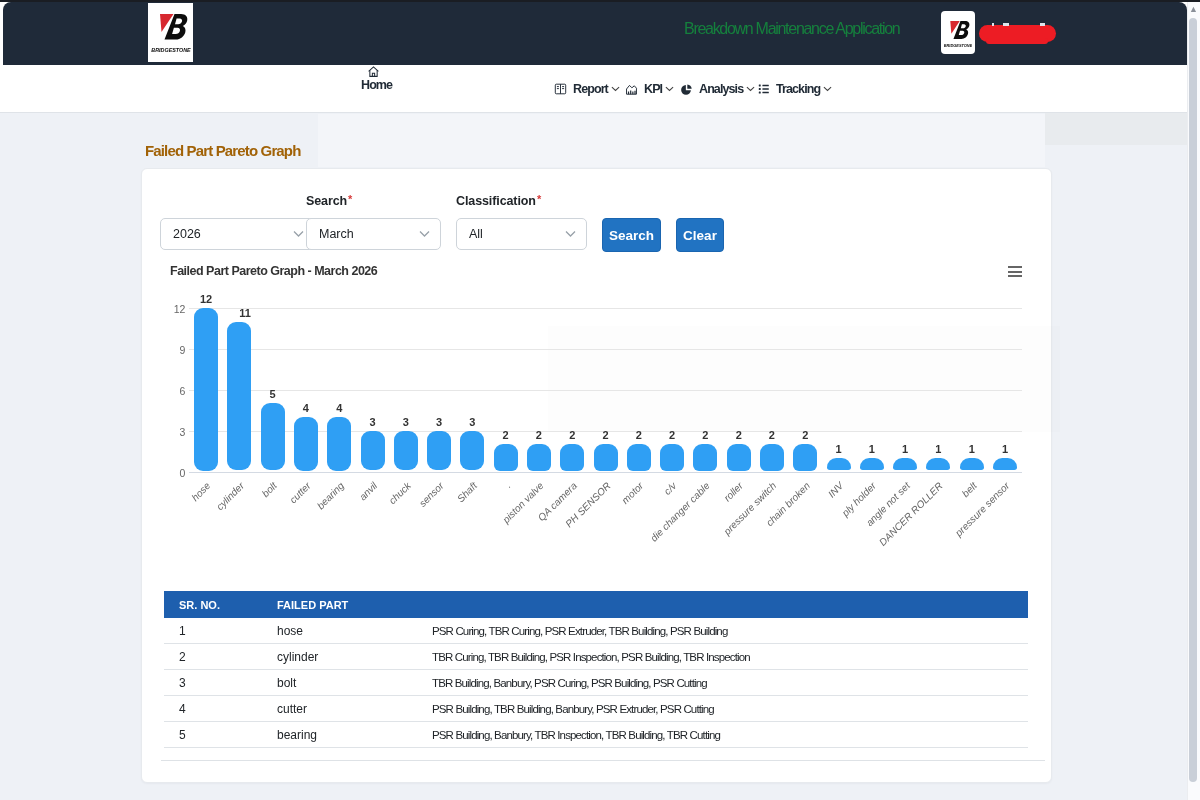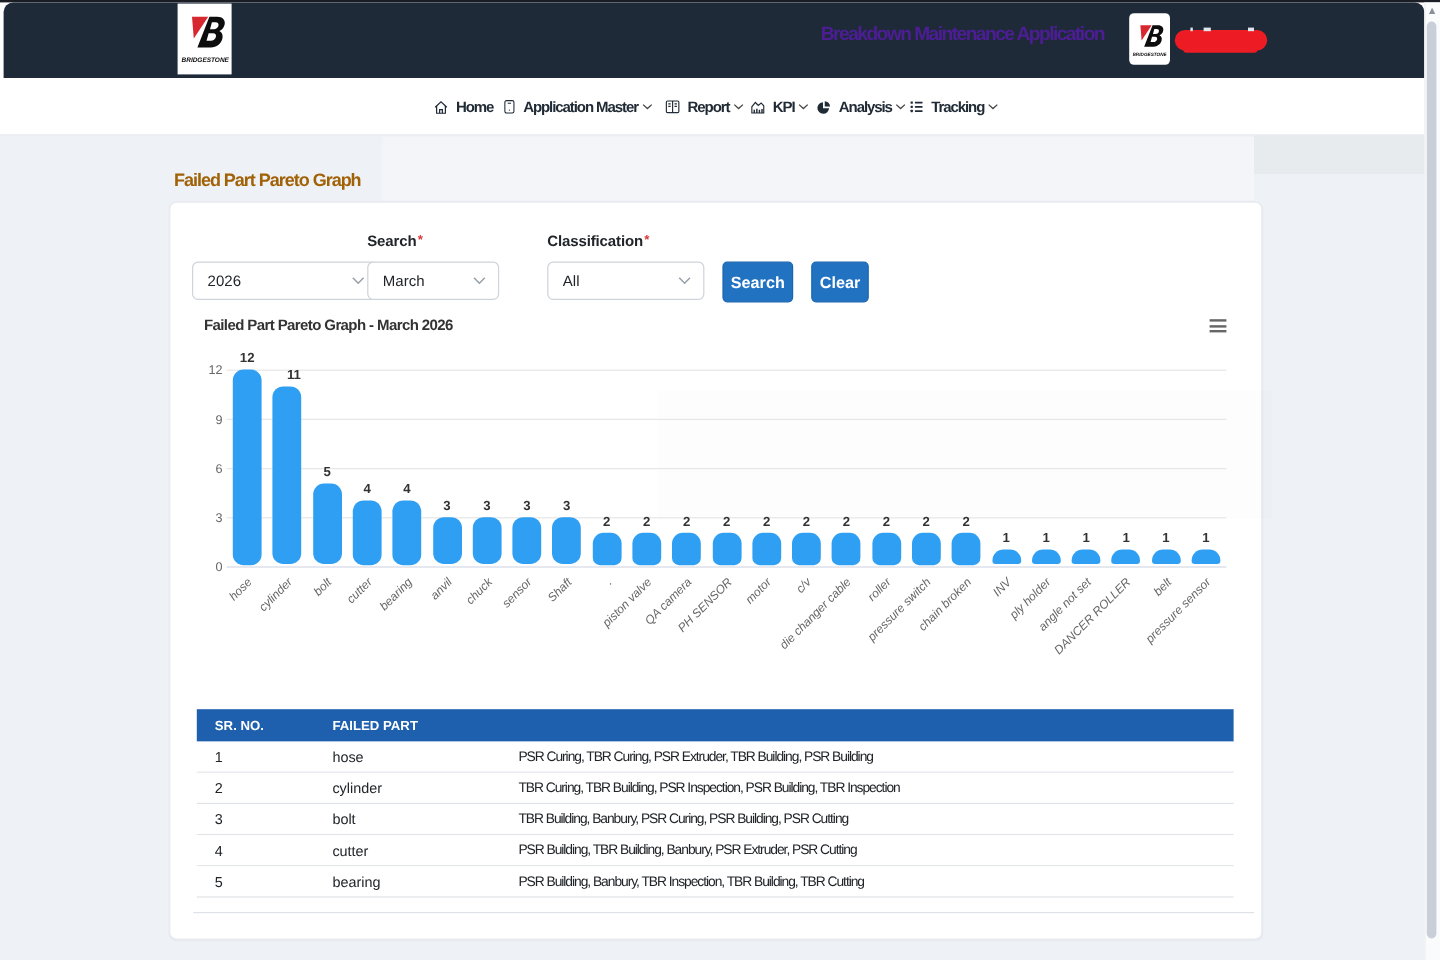--- a/index.html
+++ b/index.html
@@ -6,21 +6,21 @@
   html,body { width:1200px; height:800px; overflow:hidden; }
   body { font-family:"Liberation Sans", sans-serif; background:#ffffff; position:relative; }
   .abs { position:absolute; }
 
   
   .top-edge { left:0; top:0; width:1200px; height:2px; background:#1a1d23; }
 
   
   .topbar { left:3px; top:2px; width:1184px; height:63px; background:#1f2a39; border-radius:8px 8px 0 0; }
   .logo-box-left { left:148px; top:3px; width:45px; height:59px; background:#ffffff; display:flex; flex-direction:column; align-items:center; justify-content:center; }
-  .app-title { left:684px; top:20px; color:#4c1d95; font-size:16px; font-weight:700; letter-spacing:-1.29px; white-space:nowrap; }
+  .app-title { left:684px; top:20px; color:#15803d; font-size:16px; font-weight:400; letter-spacing:-1.29px; white-space:nowrap; }
   .logo-chip-right { left:941px; top:11px; width:34px; height:43px; background:#ffffff; border-radius:4px; display:flex; flex-direction:column; align-items:center; justify-content:center; }
   .redaction { left:979px; top:25px; width:77px; height:17px; background:#ed1c24; border-radius:9px; }
   .redaction2 { left:986px; top:38px; width:62px; height:6px; background:#ed1c24; border-radius:3px; }
 
   
   .navbar { left:0; top:65px; width:1187px; height:48px; background:#ffffff; border-bottom:1px solid #dfe3e8; }
   .nav-inner { position:relative; width:100%; height:100%; }
   .nav-item { position:absolute; top:0; height:48px; display:flex; align-items:center; cursor:pointer; color:#212b36; font-size:12.5px; font-weight:700; letter-spacing:-0.9px; white-space:nowrap; }
   .nav-item .nicon { margin-right:6px; display:flex; align-items:center; }
   .nav-item .caret { margin-left:3px; display:flex; align-items:center; }
@@ -91,44 +91,29 @@
 </div>
 
 <div class="abs redaction"></div>
 <div class="abs redaction2"></div>
 <div class="abs" style="left:992px;top:23px;width:2px;height:3px;background:#dfe5ec;"></div>
 <div class="abs" style="left:1003px;top:23px;width:6px;height:3px;background:#dfe5ec;"></div>
 <div class="abs" style="left:1040px;top:23px;width:5px;height:3px;background:#dfe5ec;"></div>
 
 <div class="abs navbar">
   <div class="nav-inner" id="nav-root">
-      <div class="nav-item" style="left: 361px;">
+      <div class="nav-item" style="left: 361px; flex-direction: column;">
         <span class="nicon">
           <svg width="13" height="13" viewBox="0 0 16 16" fill="none" stroke="#212b36" stroke-width="1.25">
             <path d="M2 7.8 L8 2.3 L14 7.8"></path>
             <path d="M3.5 6.6 V14 H12.5 V6.6"></path>
             <path d="M6.6 14 V10.2 H9.4 V14"></path>
           </svg>
         </span>
         <span>Home</span>
-      </div>
-      <div class="nav-item" style="left: 419px;">
-        <span class="nicon">
-          <svg width="11" height="14" viewBox="0 0 16 18" fill="none" stroke="#212b36" stroke-width="1.3">
-            <rect x="2.5" y="1.5" width="11" height="15" rx="2"></rect>
-            <path d="M6 4.8 H10"></path>
-            <circle cx="8" cy="13" r="0.8" fill="#212b36" stroke="none"></circle>
-          </svg>
-        </span>
-        <span>Application Master</span>
-        <span class="caret">
-          <svg width="9" height="6" viewBox="0 0 10 6" fill="none" stroke="#444" stroke-width="1.2">
-            <path d="M1 1 L5 4.6 L9 1"></path>
-          </svg>
-        </span>
       </div>
       <div class="nav-item" style="left: 554px;">
         <span class="nicon">
           <svg width="13" height="12" viewBox="0 0 16 15" fill="none" stroke="#212b36" stroke-width="1.2">
             <rect x="1.5" y="1.5" width="13" height="12" rx="1.2"></rect>
             <path d="M8 1.5 V13.5"></path>
             <path d="M3.5 4.5 H6 M3.5 7 H6 M10 4.5 H12.5 M10 7 H12.5"></path>
           </svg>
         </span>
         <span>Report</span>
@@ -200,21 +185,21 @@
 <div class="abs f-label" style="left:161px;top:194px;margin-top:32px;"><span>Year</span><span class="req">*</span></div>
 <div class="abs f-label" style="left:306px;top:194px;"><span>Search</span><span class="req">*</span></div>
 <div class="abs f-label" style="left:456px;top:194px;"><span>Classification</span><span class="req">*</span></div>
 
 <div class="select" style="left:160px;top:218px;width:155px;">
   <span>2026</span>
   <svg class="sel-caret" width="11" height="7" viewBox="0 0 11 7">
       <path d="M1 1 L5.5 5.5 L10 1" stroke="#98a1a9" stroke-width="1.3" fill="none"></path>
     </svg>
 </div>
-<div class="select" style="left:306px;top:218px;width:110px;">
+<div class="select" style="left:306px;top:218px;width:135px;">
   <span>March</span>
   <svg class="sel-caret" width="11" height="7" viewBox="0 0 11 7">
       <path d="M1 1 L5.5 5.5 L10 1" stroke="#98a1a9" stroke-width="1.3" fill="none"></path>
     </svg>
 </div>
 <div class="select" style="left:456px;top:218px;width:131px;">
   <span>All</span>
   <svg class="sel-caret" width="11" height="7" viewBox="0 0 11 7">
       <path d="M1 1 L5.5 5.5 L10 1" stroke="#98a1a9" stroke-width="1.3" fill="none"></path>
     </svg>

